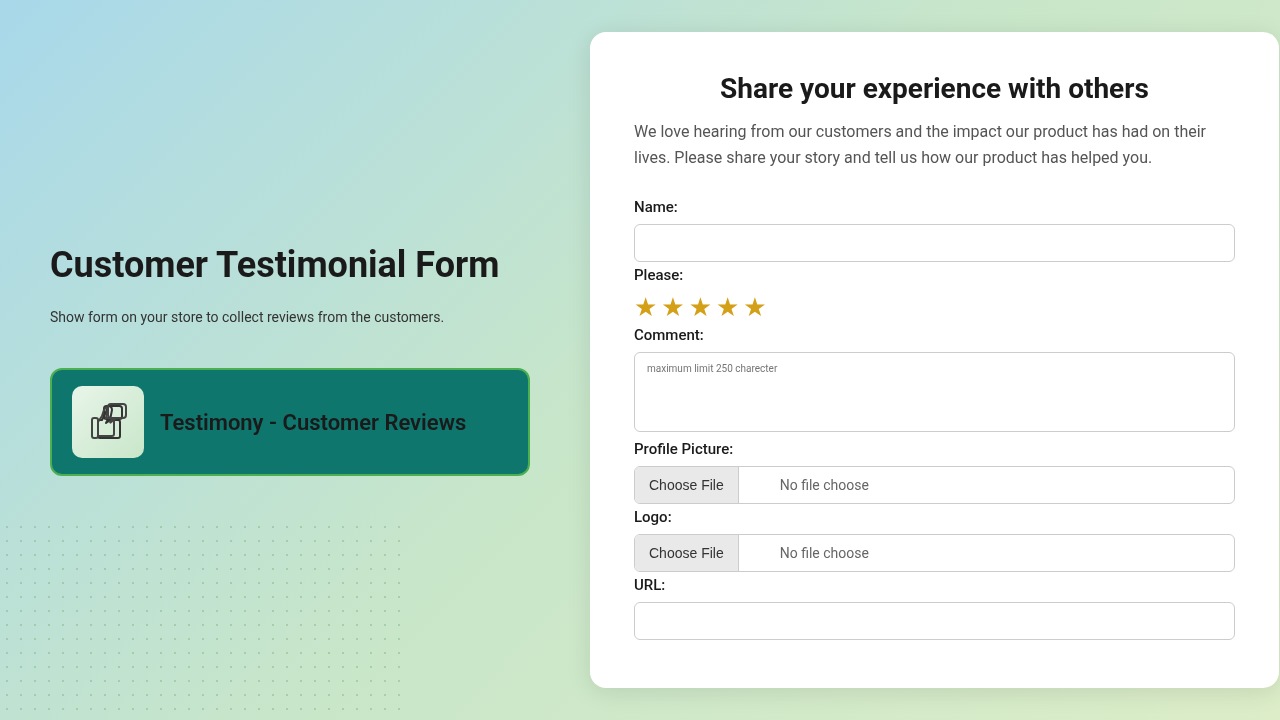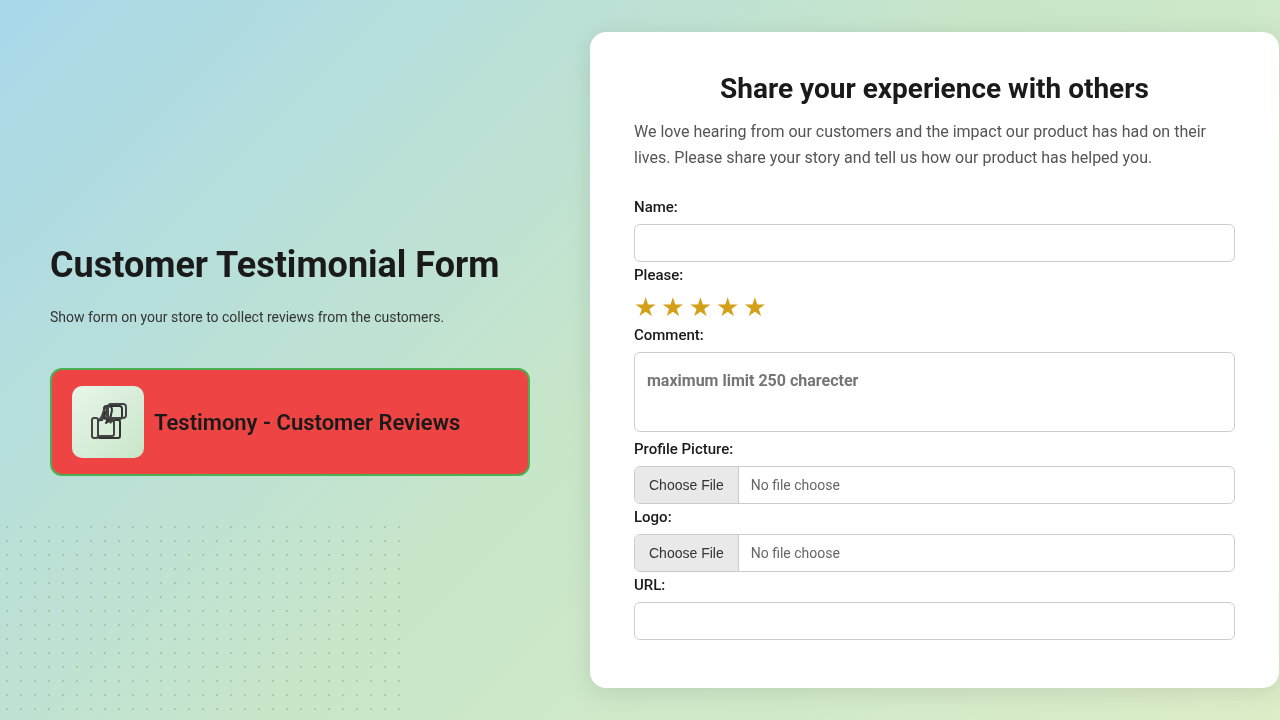--- a/index.html
+++ b/index.html
@@ -49,27 +49,27 @@
     }
 
     .left-panel p {
       font-size: 14px;
       color: #333;
       line-height: 1.5;
       margin-bottom: 40px;
     }
 
     .app-card {
-      background: #ef4444;
+      background: #0f766e;
       border: 2px solid #4caf50;
       border-radius: 12px;
       padding: 16px 20px;
       display: flex;
       align-items: center;
-      gap: 10px;
+      gap: 16px;
       max-width: 510px;
     }
 
     .app-icon {
       width: 72px;
       height: 72px;
       background: linear-gradient(135deg, #e8f5e9 0%, #c8e6c9 100%);
       border-radius: 10px;
       display: flex;
       align-items: center;
@@ -141,47 +141,47 @@
       padding: 10px 12px;
       font-size: 14px;
       color: #333;
       outline: none;
     }
 
     .form-textarea {
       width: 100%;
       border: 1px solid #ccc;
       border-radius: 6px;
-      padding: 18px 12px;
-      font-size: 16px;
+      padding: 10px 12px;
+      font-size: 10px;
       color: #aaa;
       outline: none;
       resize: none;
       height: 80px;
       font-family: inherit;
-      font-weight: bold;
     }
 
     .stars {
       display: flex;
       gap: 4px;
     }
 
     .star {
       font-size: 26px;
       color: #d4a017;
     }
 
     .file-input-wrapper {
       width: 100%;
       border: 1px solid #ccc;
       border-radius: 6px;
       display: flex;
       align-items: center;
       overflow: hidden;
+      gap: 29px;
     }
 
     .choose-file-btn {
       background: #e9e9e9;
       border: none;
       border-right: 1px solid #ccc;
       padding: 10px 14px;
       font-size: 14px;
       color: #333;
       cursor: pointer;

